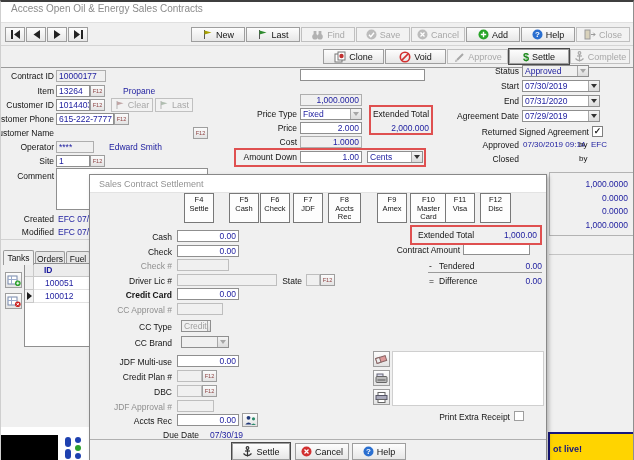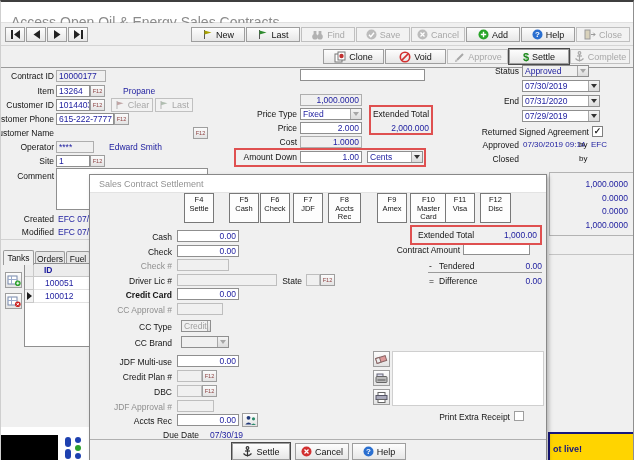--- a/index.html
+++ b/index.html
@@ -2,21 +2,21 @@
 <html><head>
 <meta charset="utf-8">
 <style>
 *{margin:0;padding:0;box-sizing:border-box}
 body{background:#555;}
 .screen{position:relative;width:634px;height:460px;background:#f0f0f0;
   font-family:"Liberation Sans",sans-serif;font-size:8.5px;color:#141414;
   overflow:hidden;border-top:2px solid #3f3f3f;border-right:1px solid #8f8f8f;border-left:1px solid #cfcfcf}
 .abs{position:absolute}
 .titlebar{position:absolute;left:0;top:0;width:100%;height:21px;background:#ffffff;border-bottom:1px solid #e0e0e0}
-.title-text{position:absolute;left:10px;top:12px;color:#8b8b8b;font-size:14px;white-space:nowrap}
+.title-text{position:absolute;left:10px;top:1px;color:#8b8b8b;font-size:10px;white-space:nowrap}
 .tb1{position:absolute;left:0;top:21px;width:100%;height:23px;background:#f0f0f0;border-bottom:1px solid #d4d4d4}
 .tb2{position:absolute;left:0;top:44px;width:100%;height:22px;background:#f0f0f0;border-bottom:1px solid #9a9a9a}
 .btn{position:absolute;display:flex;align-items:center;justify-content:center;gap:3px;
   background:linear-gradient(#fdfdfd,#e7e7e7);border:1px solid #9e9e9e;font-size:9px;color:#141414;white-space:nowrap}
 .btn.dis{color:#a8a8a8;background:#f2f2f2;border-color:#c0c0c0}
 .btn.def{box-shadow:0 0 0 1px #4a4a4a}
 .ic{display:flex;align-items:center;justify-content:center}
 .lbl{position:absolute;font-size:8.5px;color:#141414;text-align:right;white-space:nowrap;line-height:12px}
 .txt{position:absolute;font-size:8.5px;white-space:nowrap;line-height:12px}
 .v{color:#1b1b9e}
@@ -309,35 +309,37 @@
   </div>
 
   <div class="lbl" style="left:400px;top:63px;width:118px">Status</div>
   <div class="combo gray" style="left:521px;top:63px;width:67px">
     <span>Approved</span>
     <span class="dd">
         <span class="arr dis"></span>
       </span>
   </div>
 
+  <div class="lbl" style="left:400px;top:78px;width:118px">Start</div>
   <div class="combo" style="left:521px;top:78px;width:78px">
     <span>07/30/2019</span>
     <span class="dd">
         <span class="arr"></span>
       </span>
   </div>
 
   <div class="lbl" style="left:400px;top:93px;width:118px">End</div>
   <div class="combo" style="left:521px;top:93px;width:78px">
     <span>07/31/2020</span>
     <span class="dd">
         <span class="arr"></span>
       </span>
   </div>
 
+  <div class="lbl" style="left:400px;top:108px;width:118px">Agreement Date</div>
   <div class="combo" style="left:521px;top:108px;width:78px">
     <span>07/29/2019</span>
     <span class="dd">
         <span class="arr"></span>
       </span>
   </div>
 
   <div class="lbl" style="left:420px;top:124px;width:168px">Returned Signed Agreement</div>
   <div class="cb checked" style="left:591px;top:124px"></div>
 

